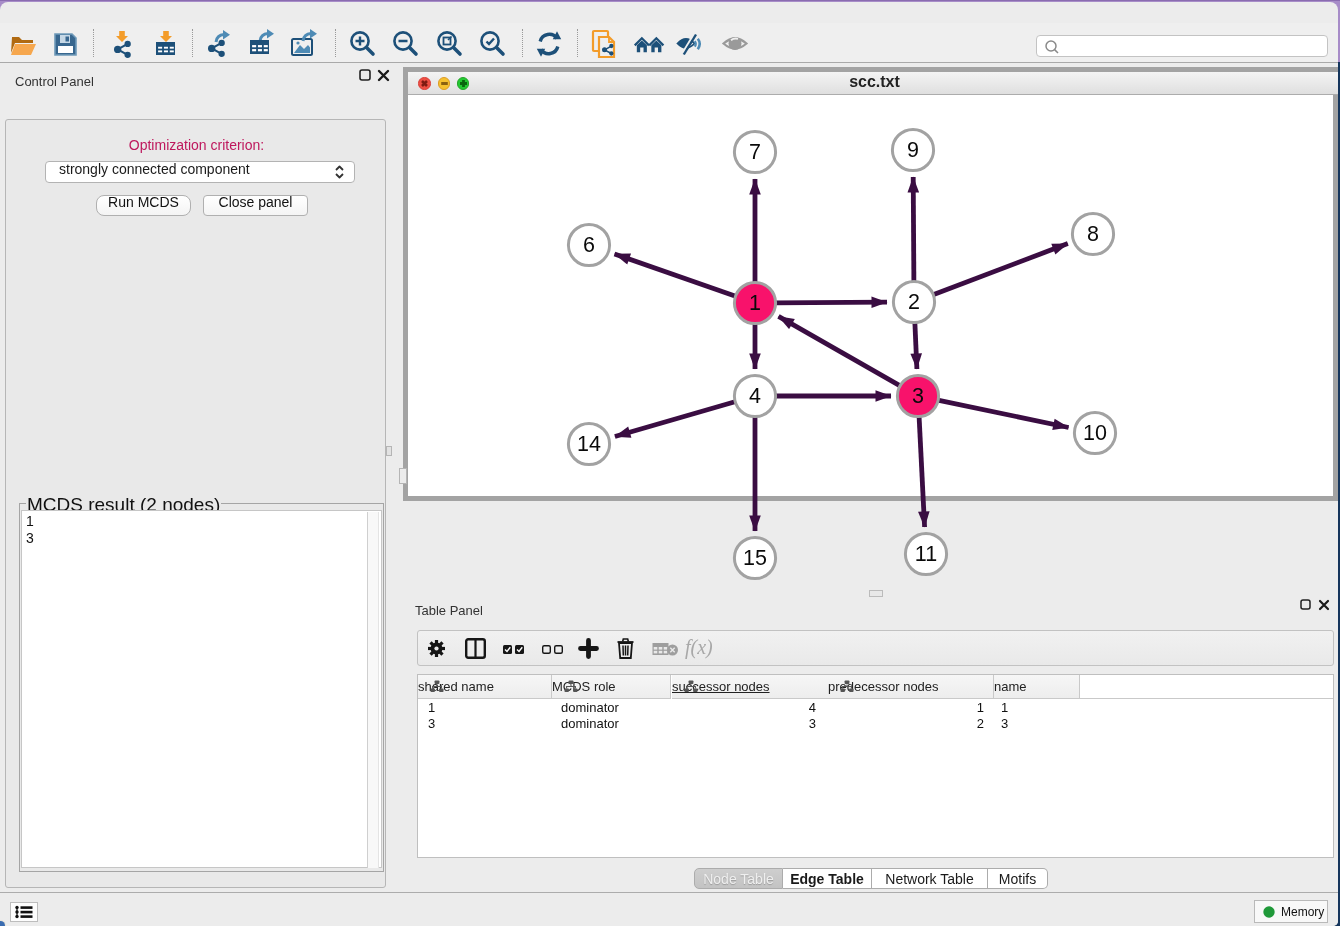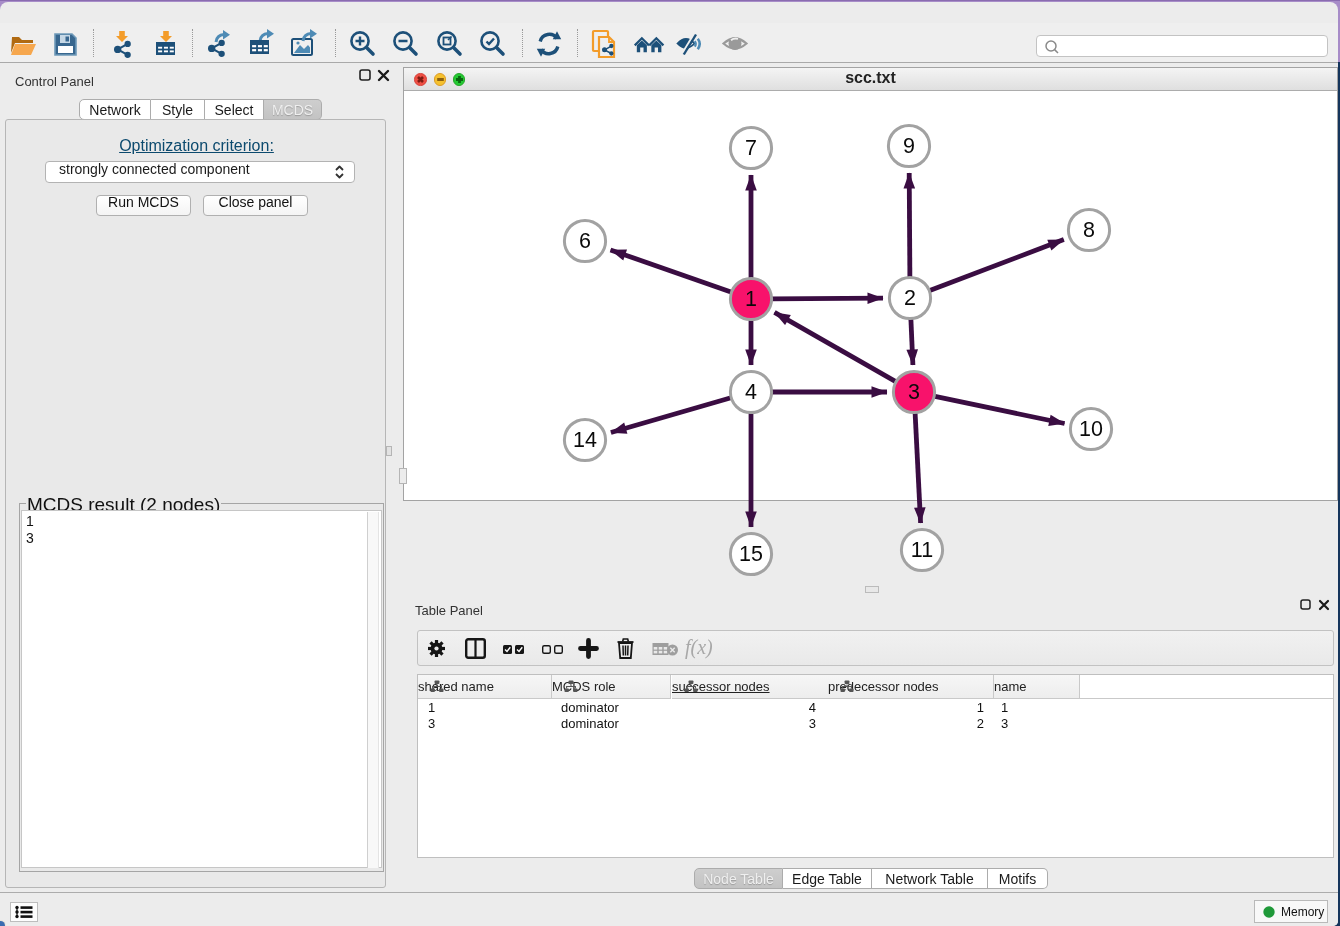--- a/index.html
+++ b/index.html
@@ -18,28 +18,28 @@
 
 #cpanel { position:absolute; left:0; top:61px; width:391px; height:829px; background:#ececec; }
 #cptitle { position:absolute; left:15px; top:11px; font-size:13px; color:#333; }
 #cpbody { position:absolute; left:5px; top:56px; width:381px; height:769px; background:#e9e9e9; border:1px solid #b6b6b6; border-radius:3px; }
 .tabstrip { position:absolute; display:flex; }
 .tab { font-size:14px; color:#1a1a1a; background:#fff; border:1px solid #acacac; border-left:none; height:21px; line-height:20px; text-align:center; }
 .tab.first { border-left:1px solid #acacac; border-radius:5px 0 0 5px; }
 .tab.last { border-radius:0 5px 5px 0; }
 .tab.sel { background:linear-gradient(#cecece,#c3c3c3); color:#efefef; text-shadow:0 1px 1px #9a9a9a; }
 .btn { position:absolute; background:linear-gradient(#ffffff,#f4f4f4); border:1px solid #b0b0b0; border-radius:4px; font-size:14px; color:#111; text-align:center; }
-#optlabel { position:absolute; left:0; top:17px; width:381px; text-align:center; font-size:16px; color:#0c4a6e;text-decoration:underline; }
+#optlabel { position:absolute; left:0; top:17px; width:381px; text-align:center; font-size:14px; color:#be185d; }
 #optsel { position:absolute; left:39px; top:41px; width:310px; height:22px; background:#fff; border:1px solid #b3b3b3; border-radius:4px; font-size:14px; color:#1a1a1a; line-height:15px; padding-left:13px; }
 #fieldset { position:absolute; left:13px; top:383px; width:365px; height:369px; border:1px solid #a5a5a5; }
 #fslegend { position:absolute; left:6px; top:-10px; background:#e9e9e9; font-size:19px; color:#111; padding:0 1px; }
 #fsbox { position:absolute; left:1px; top:6px; width:361px; height:358px; background:#fff; border:1px solid #c6c6c6; }
 #fsscroll { position:absolute; right:2px; top:1px; width:12px; height:356px; background:#f8f8f8; border-left:1px solid #cfcfcf; border-right:1px solid #e4e4e4; }
 
-#netwin { position:absolute; left:403px; top:65px; width:935px; height:434px; background:#fff; border:1px solid #a3a3a3; }
+#netwin { position:absolute; left:403px; top:65px; width:935px; height:434px; background:#fff; border:5px solid #a3a3a3; }
 #nettitle { position:absolute; left:0; top:0; width:933px; height:23px; background:linear-gradient(#f4f4f4,#dfdfdf); border-bottom:1px solid #acacac; }
 #netname { position:absolute; top:1px; width:933px; text-align:center; font-size:16px; font-weight:bold; color:#222; }
 .mac { position:absolute; top:5px; width:12.5px; height:12.5px; border-radius:50%; }
 #tpanel { position:absolute; left:403px; top:600px; width:935px; height:290px; }
 #tptitle { position:absolute; left:12px; top:1px; font-size:13px; color:#333; }
 #tbar { position:absolute; left:14px; top:28px; width:917px; height:36px; background:linear-gradient(#f1f1f1,#e9e9e9); border:1px solid #c2c2c2; border-radius:3px; }
 #ttable { position:absolute; left:14px; top:72px; width:917px; height:184px; background:#fff; border:1px solid #bfbfbf; }
 .hcell { position:absolute; top:0; height:24px; background:linear-gradient(#f6f6f6,#ededed); border-right:1px solid #c9c9c9; border-bottom:1px solid #c9c9c9; font-size:13px; color:#222; line-height:24px; }
 .rcell { position:absolute; font-size:13px; color:#111; height:16px; line-height:16px; }
 #statusbar { position:absolute; left:0; top:890px; width:1338px; height:36px; background:#ececec; border-top:1px solid #acacac; }
@@ -242,35 +242,29 @@
       </div>
   </div>
   <div id="cpanel">
     <div id="cptitle">Control Panel</div>
     <svg class="abs" style="left:359px;top:6px" width="12" height="12" viewBox="0 0 12 12">
         <rect x="1" y="1" width="10" height="10" rx="2" fill="none" stroke="#222" stroke-width="1.6"></rect>
       </svg>
     <svg class="abs" style="left:377px;top:6px" width="13" height="13" viewBox="0 0 13 13">
         <path d="M2 2 L11 11 M11 2 L2 11" stroke="#1a1a1a" stroke-width="2.4" stroke-linecap="round"></path>
       </svg>
-    <div class="tabstrip" style="left:79px;top:36px;">
-      <div class="tab first" style="width:72px;">Network</div>
-      <div class="tab" style="width:54px;">Style</div>
-      <div class="tab" style="width:59px;">Select</div>
-      <div class="tab last sel" style="width:58px;">MCDS</div>
-    </div>
     <div id="cpbody">
       <div id="optlabel">Optimization criterion:</div>
       <div id="optsel">strongly connected component
         <svg width="11" height="14" style="position:absolute;right:9px;top:3px" viewBox="0 0 11 14">
             <path d="M2 5 L5.5 1.5 L9 5" fill="none" stroke="#333" stroke-width="1.8" stroke-linejoin="round"></path>
             <path d="M2 9 L5.5 12.5 L9 9" fill="none" stroke="#333" stroke-width="1.8" stroke-linejoin="round"></path>
           </svg>
       </div>
-      <div class="btn" style="left:90px;top:75px;width:95px;height:21px;line-height:13px;">Run MCDS</div>
+      <div class="btn" style="left:90px;top:75px;width:95px;height:21px;line-height:13px;border-radius:8px;">Run MCDS</div>
       <div class="btn" style="left:197px;top:75px;width:105px;height:21px;line-height:13px;">Close panel</div>
       <div id="fieldset">
         <div id="fslegend">MCDS result (2 nodes)</div>
         <div id="fsbox">
           <div style="font-size:14px;color:#111;line-height:17px;padding:2px 0 0 4px;">1<br>3</div>
           <div id="fsscroll"></div>
         </div>
       </div>
     </div>
   </div>
@@ -437,21 +431,21 @@
         <div class="rcell" style="left:410px;top:25px;width:156px;text-align:right;">1</div>
         <div class="rcell" style="left:583px;top:25px;">1</div>
         <div class="rcell" style="left:10px;top:41px;">3</div>
         <div class="rcell" style="left:143px;top:41px;">dominator</div>
         <div class="rcell" style="left:253px;top:41px;width:145px;text-align:right;">3</div>
         <div class="rcell" style="left:410px;top:41px;width:156px;text-align:right;">2</div>
         <div class="rcell" style="left:583px;top:41px;">3</div>
   </div>
   <div class="tabstrip" style="left:291px;top:266px;justify-content:center;">
         <div class="tab first sel" style="width:89px;">Node Table</div>
-        <div class="tab" style="width:89px;">Edge Table</div>
+        <div class="tab" style="width:89px;font-weight:bold;">Edge Table</div>
         <div class="tab" style="width:116px;">Network Table</div>
         <div class="tab last" style="width:60px;">Motifs</div>
       </div>
 </div>
   <div id="statusbar">
     <div id="listbtn">
         <svg width="18" height="14" style="position:absolute;left:4px;top:2px" viewBox="0 0 18 14">
           <circle cx="2" cy="2.5" r="1.7" fill="#111"></circle>
           <circle cx="2" cy="7" r="1.7" fill="#111"></circle>
           <circle cx="2" cy="11.5" r="1.7" fill="#111"></circle>

